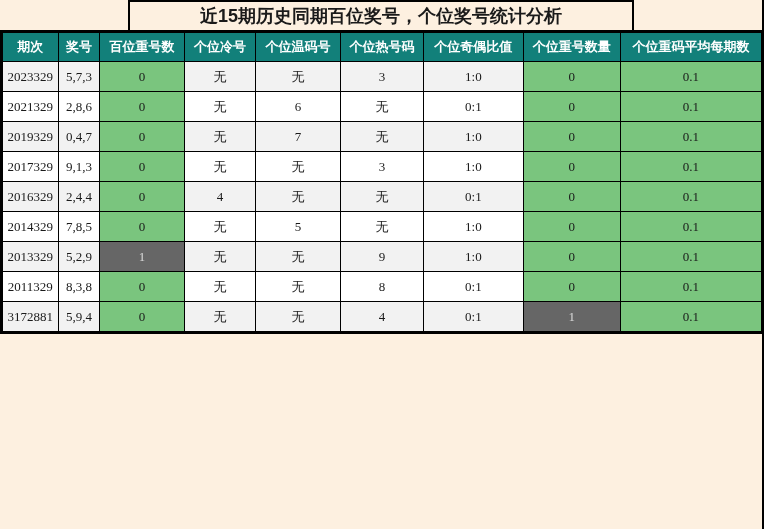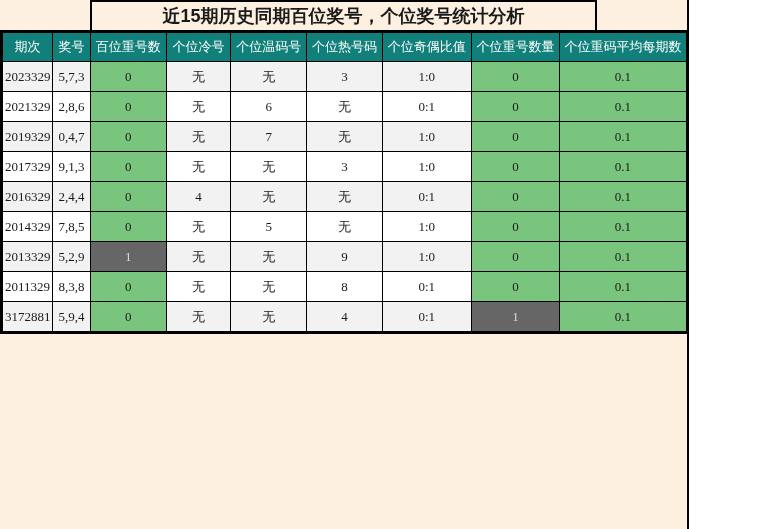--- a/index.html
+++ b/index.html
@@ -1,17 +1,17 @@
 <!DOCTYPE html>
 <html style="--header-bg: #12807a; --header-text: #ffffff; --green-cell: #7ac57e; --dark-cell: #666666; --dark-cell-text: #d9d9d9; --row-alt: #f2f2f2; --row-base: #ffffff; --title-bg: #fdf0e0; --title-text: #1a1a1a; --cell-text: #1a1a1a; --border: #000000;"><head>
 <meta charset="utf-8">
 <style>
   html, body { margin: 0; padding: 0; background: #ffffff; }
   .frame {
-    width: 689px;
+    width: 764px;
     height: 529px;
     box-sizing: border-box;
     background: var(--title-bg, #fdf0e0);
     border-right: 2px solid var(--border, #000);
     font-family: "Liberation Sans", sans-serif;
     overflow: hidden;
   }
   .title-bar {
     height: 30px;
     display: flex;
@@ -38,21 +38,21 @@
   }
   table {
     border-collapse: collapse;
     table-layout: fixed;
     width: 100%;
   }
   th {
     background: var(--header-bg, #12807a);
     color: var(--header-text, #fff);
     font-size: 13px;
-    font-weight: normal;
+    font-weight: bold;
     height: 28px;
     border: 1px solid var(--border, #000);
     padding: 0 1px;
     white-space: nowrap;
     overflow: hidden;
   }
   td {
     border: 1px solid var(--border, #000);
     text-align: center;
     vertical-align: middle;

